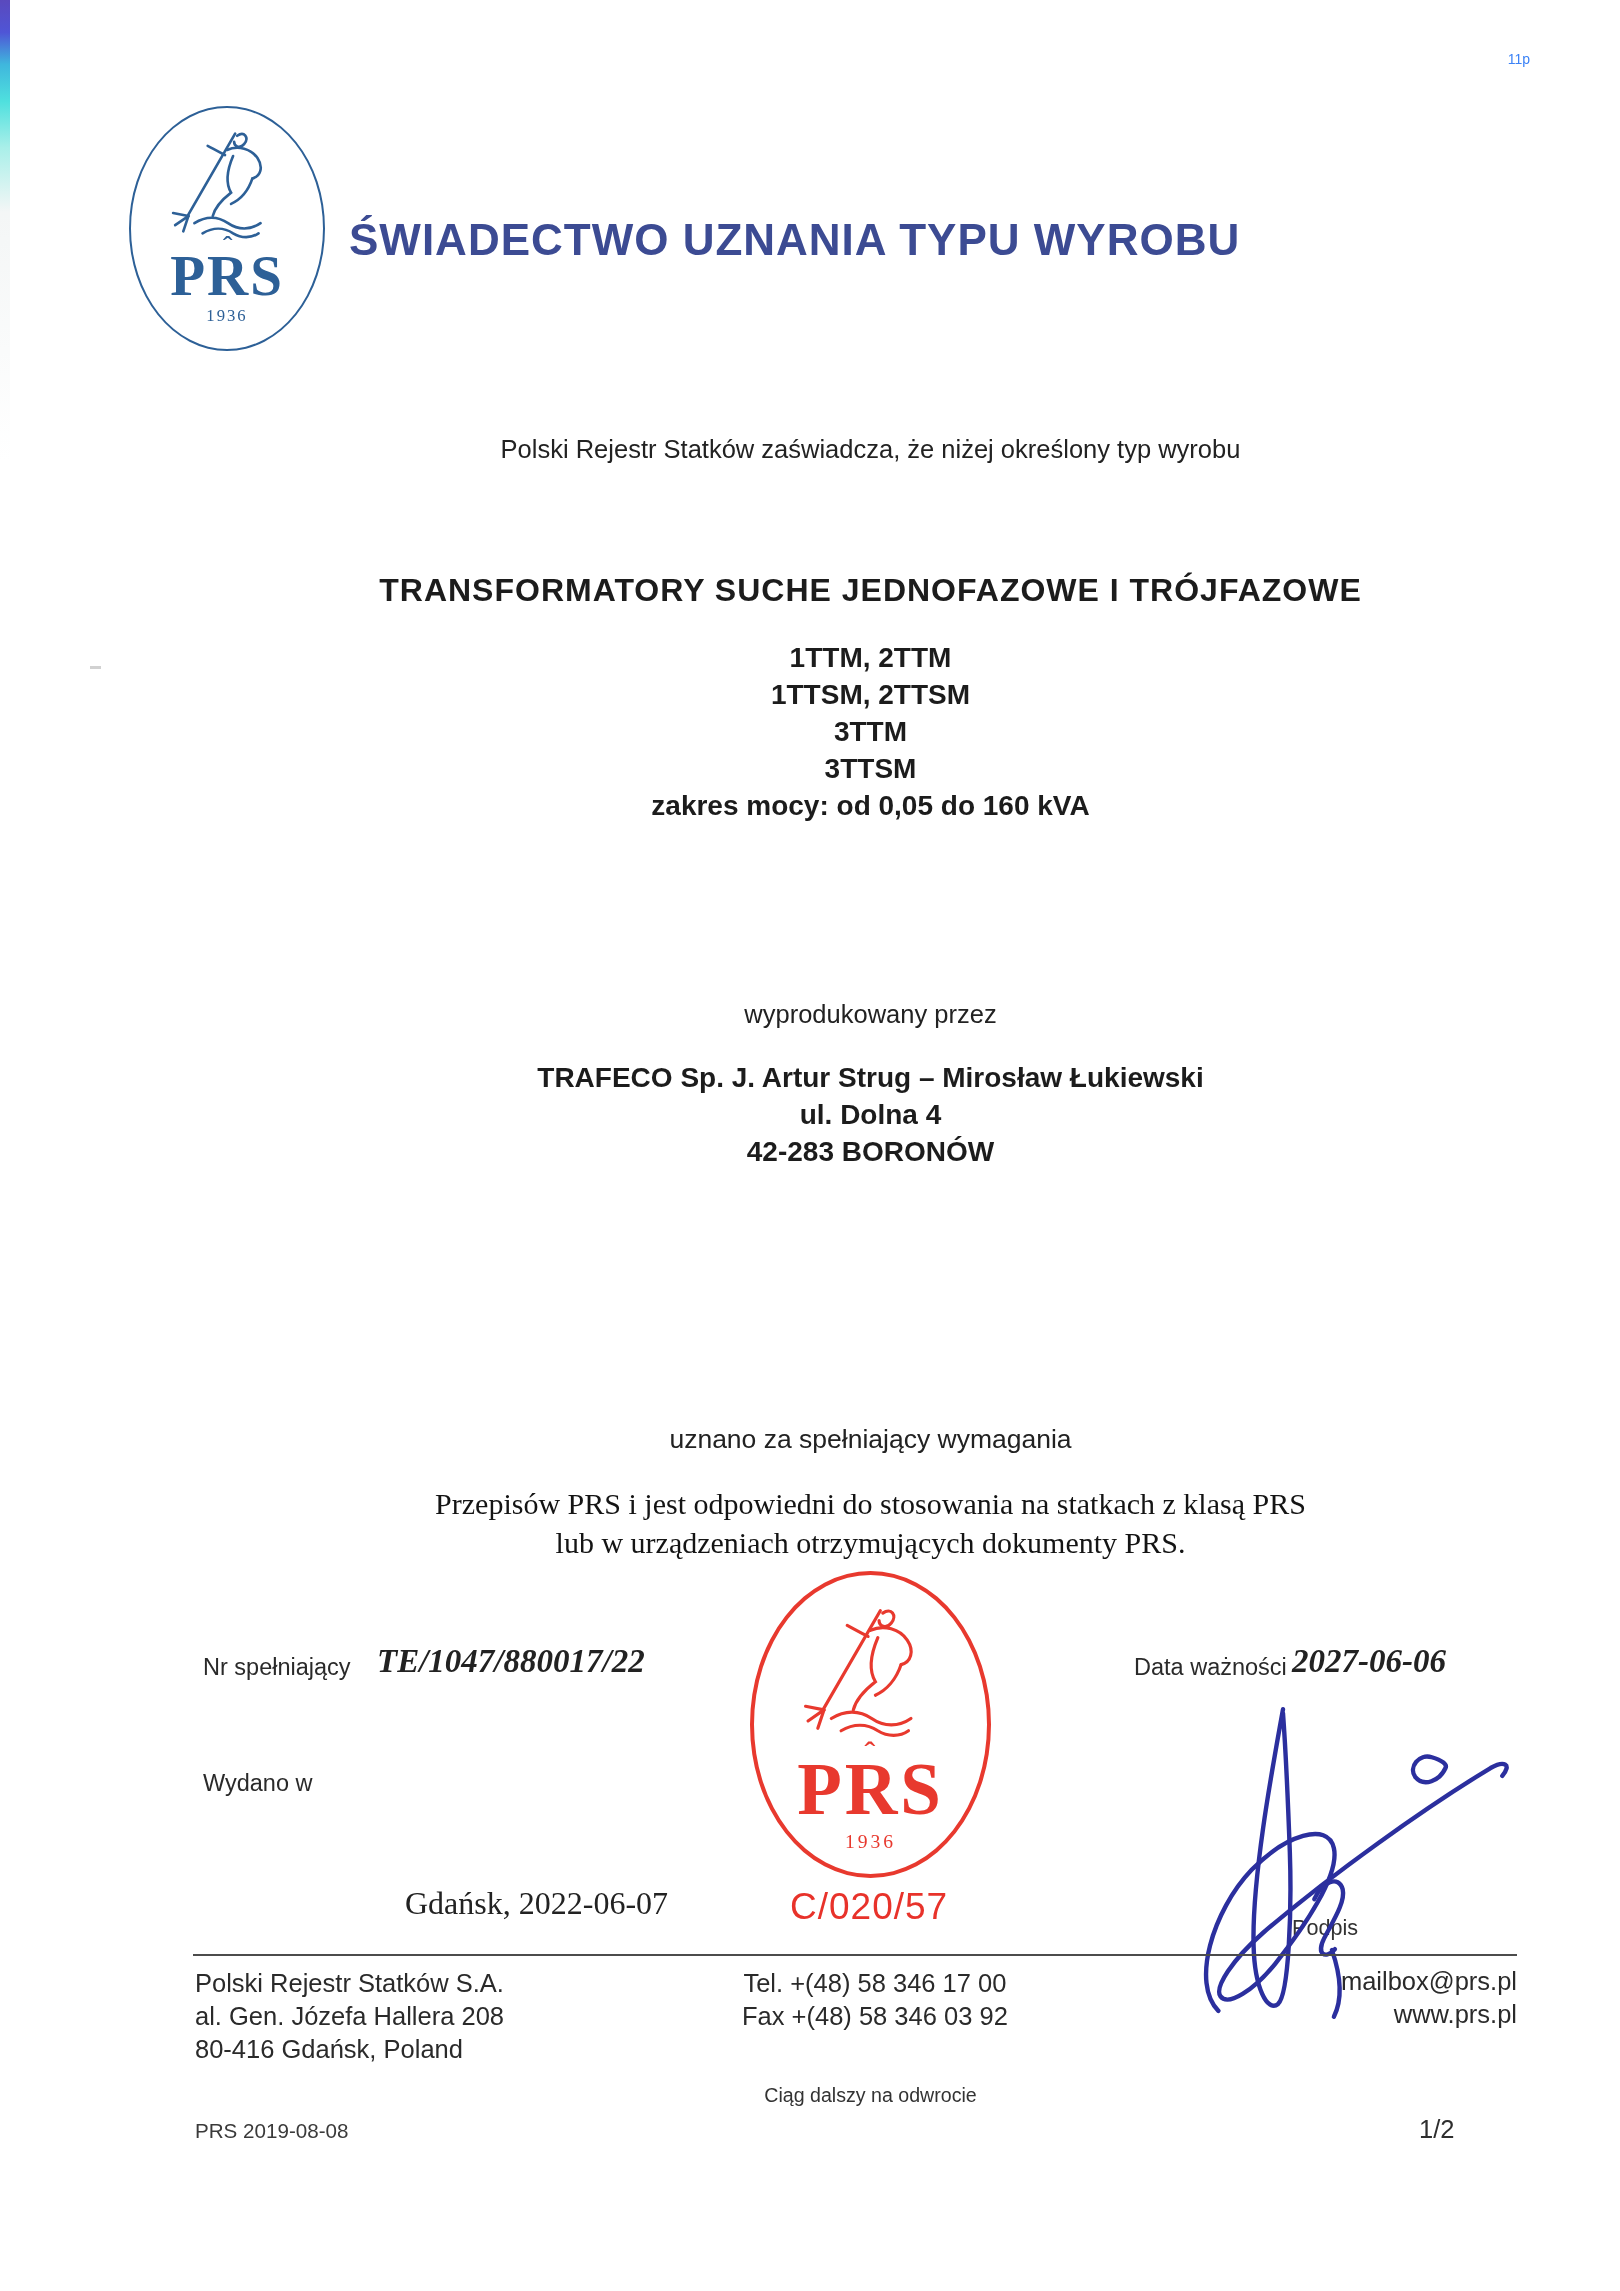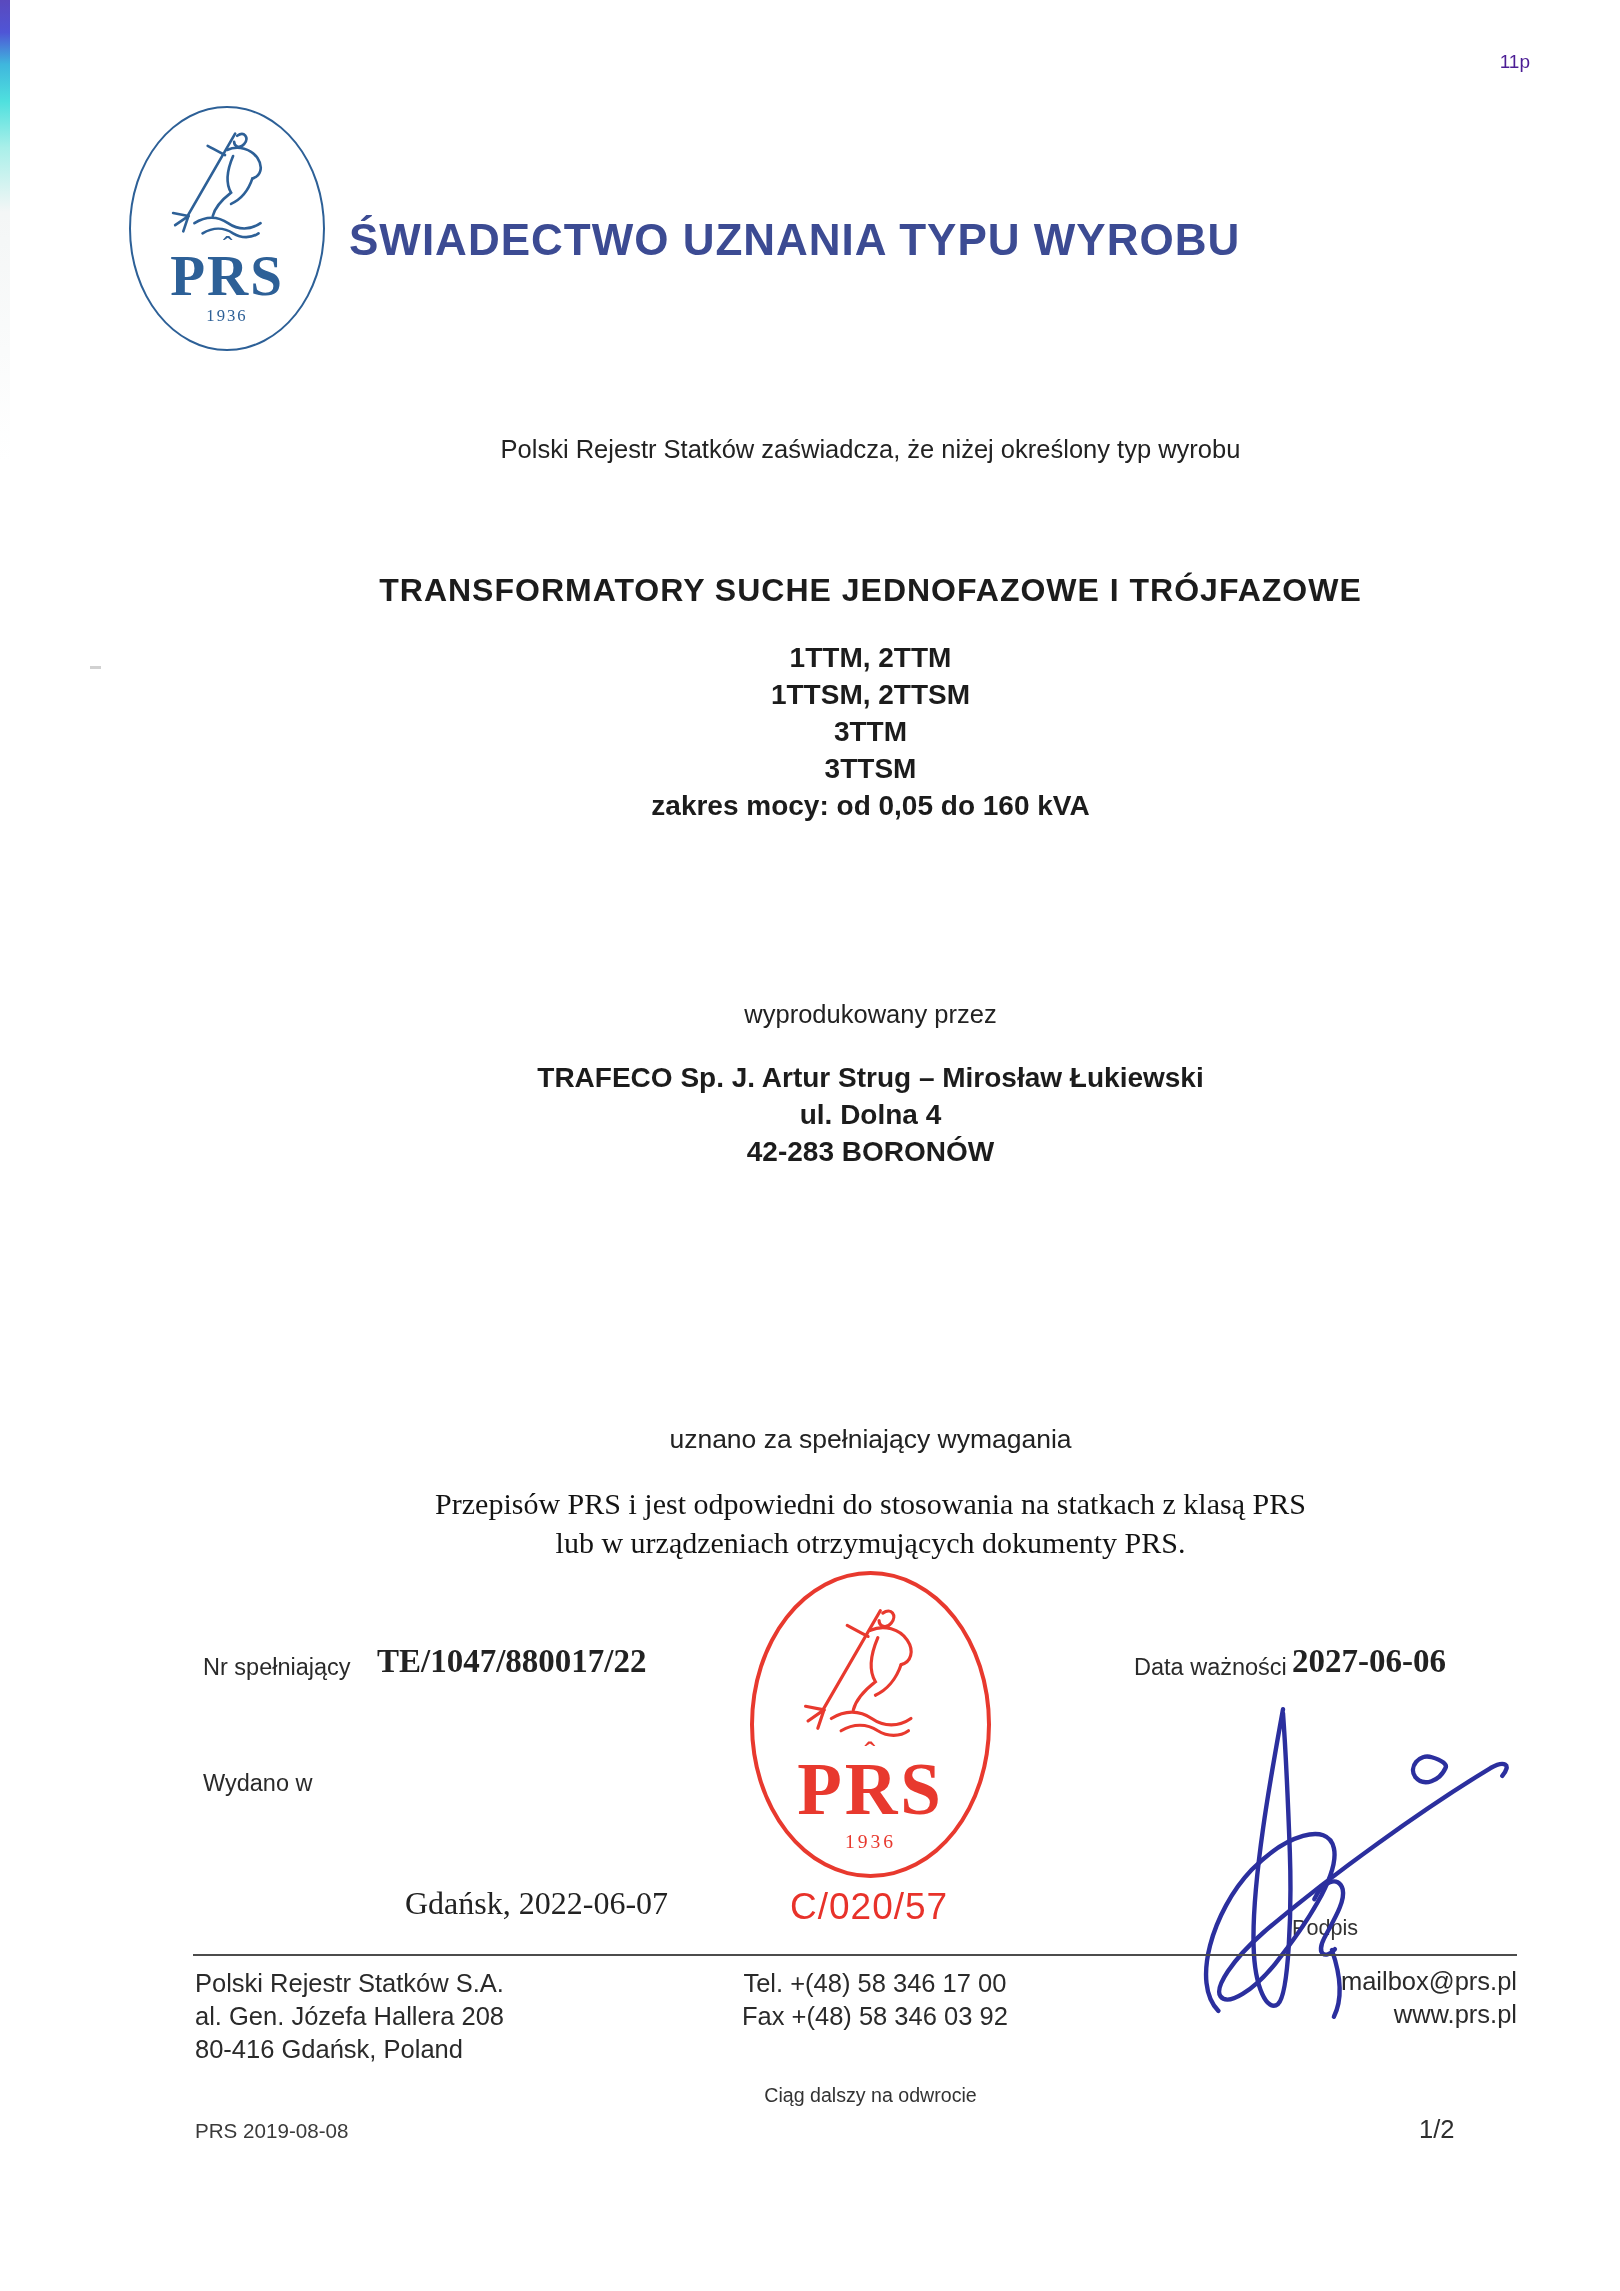--- a/index.html
+++ b/index.html
@@ -10,21 +10,21 @@
   .abs{position:absolute;line-height:1;}
   .ctr{left:108px;width:1525px;text-align:center;}
   
   .edge-artifact{
     left:0;top:0;width:9.8px;height:461px;
     background:linear-gradient(to bottom,
       #5a49bd 0%, #4f55d6 7%, #3fb7dd 14%, #4fe0de 22%,
       #a9efe9 32%, rgba(230,235,235,.45) 46%, rgba(255,255,255,0) 100%);
   }
   .dash-artifact{left:90px;top:666px;width:10.8px;height:2.9px;background:#b9b9b9;opacity:.65;}
-  .corner-mark{right:90px;top:52px;font-size:19px;color:#4c1d95;}
+  .corner-mark{right:90px;top:52px;font-size:14px;color:#3b82f6;}
   
   .logo{left:129px;top:106px;width:192px;height:241px;border:2.9px solid #2d6097;border-radius:50%;}
   .logo svg{position:absolute;left:35px;top:11.8px;width:122px;height:125px;}
   .logo-prs{position:absolute;left:0;top:139px;width:100%;text-align:center;
     font-family:"Liberation Serif",serif;font-size:57px;font-weight:bold;
     color:#2d6097;letter-spacing:2px;line-height:1;}
   .logo-caret{position:absolute;left:50%;top:125px;transform:translateX(-3.9px);
     font-size:29px;color:#2d6097;line-height:1;}
   .logo-year{position:absolute;left:0;top:200px;width:100%;text-align:center;
     font-family:"Liberation Serif",serif;font-size:16.7px;color:#2d6097;letter-spacing:2px;}
@@ -32,21 +32,21 @@
     color:#3c4b93;letter-spacing:1px;}
   .intro{top:437px;font-size:25.5px;color:#222;}
   .product-name{top:574px;font-size:32px;font-weight:bold;letter-spacing:1px;}
   .models{top:639px;font-size:28px;font-weight:bold;line-height:37px;}
   .mfr-label{top:1002px;font-size:25.5px;color:#222;}
   .mfr-block{top:1059px;font-size:28px;font-weight:bold;line-height:37px;}
   .approval{top:1426px;font-size:26.5px;color:#222;}
   .rules{top:1484px;font-family:"Liberation Serif",serif;font-size:30px;
     color:#141414;line-height:39px;}
   .small-label{font-size:23.5px;color:#2a2a2a;}
-  .serif-val{font-family:"Liberation Serif",serif;font-weight:bold;font-size:33px;color:#222;}
+  .serif-val{font-family:"Liberation Serif",serif;font-weight:bold;font-size:33px;color:#222;font-style:italic;}
   
   .stamp{left:750px;top:1571px;width:233px;height:299px;border:4.9px solid #e8392e;
     border-radius:50%;}
   .stamp svg{position:absolute;left:43px;top:15.7px;width:147px;height:157px;}
   .stamp-prs{position:absolute;left:0;top:178px;width:100%;text-align:center;
     font-family:"Liberation Serif",serif;font-size:73px;font-weight:bold;
     color:#e8392e;letter-spacing:2.9px;line-height:1;}
   .stamp-caret{position:absolute;left:50%;top:163px;transform:translateX(-5.9px);
     font-size:33px;color:#e8392e;line-height:1;}
   .stamp-year{position:absolute;left:0;top:257px;width:100%;text-align:center;

